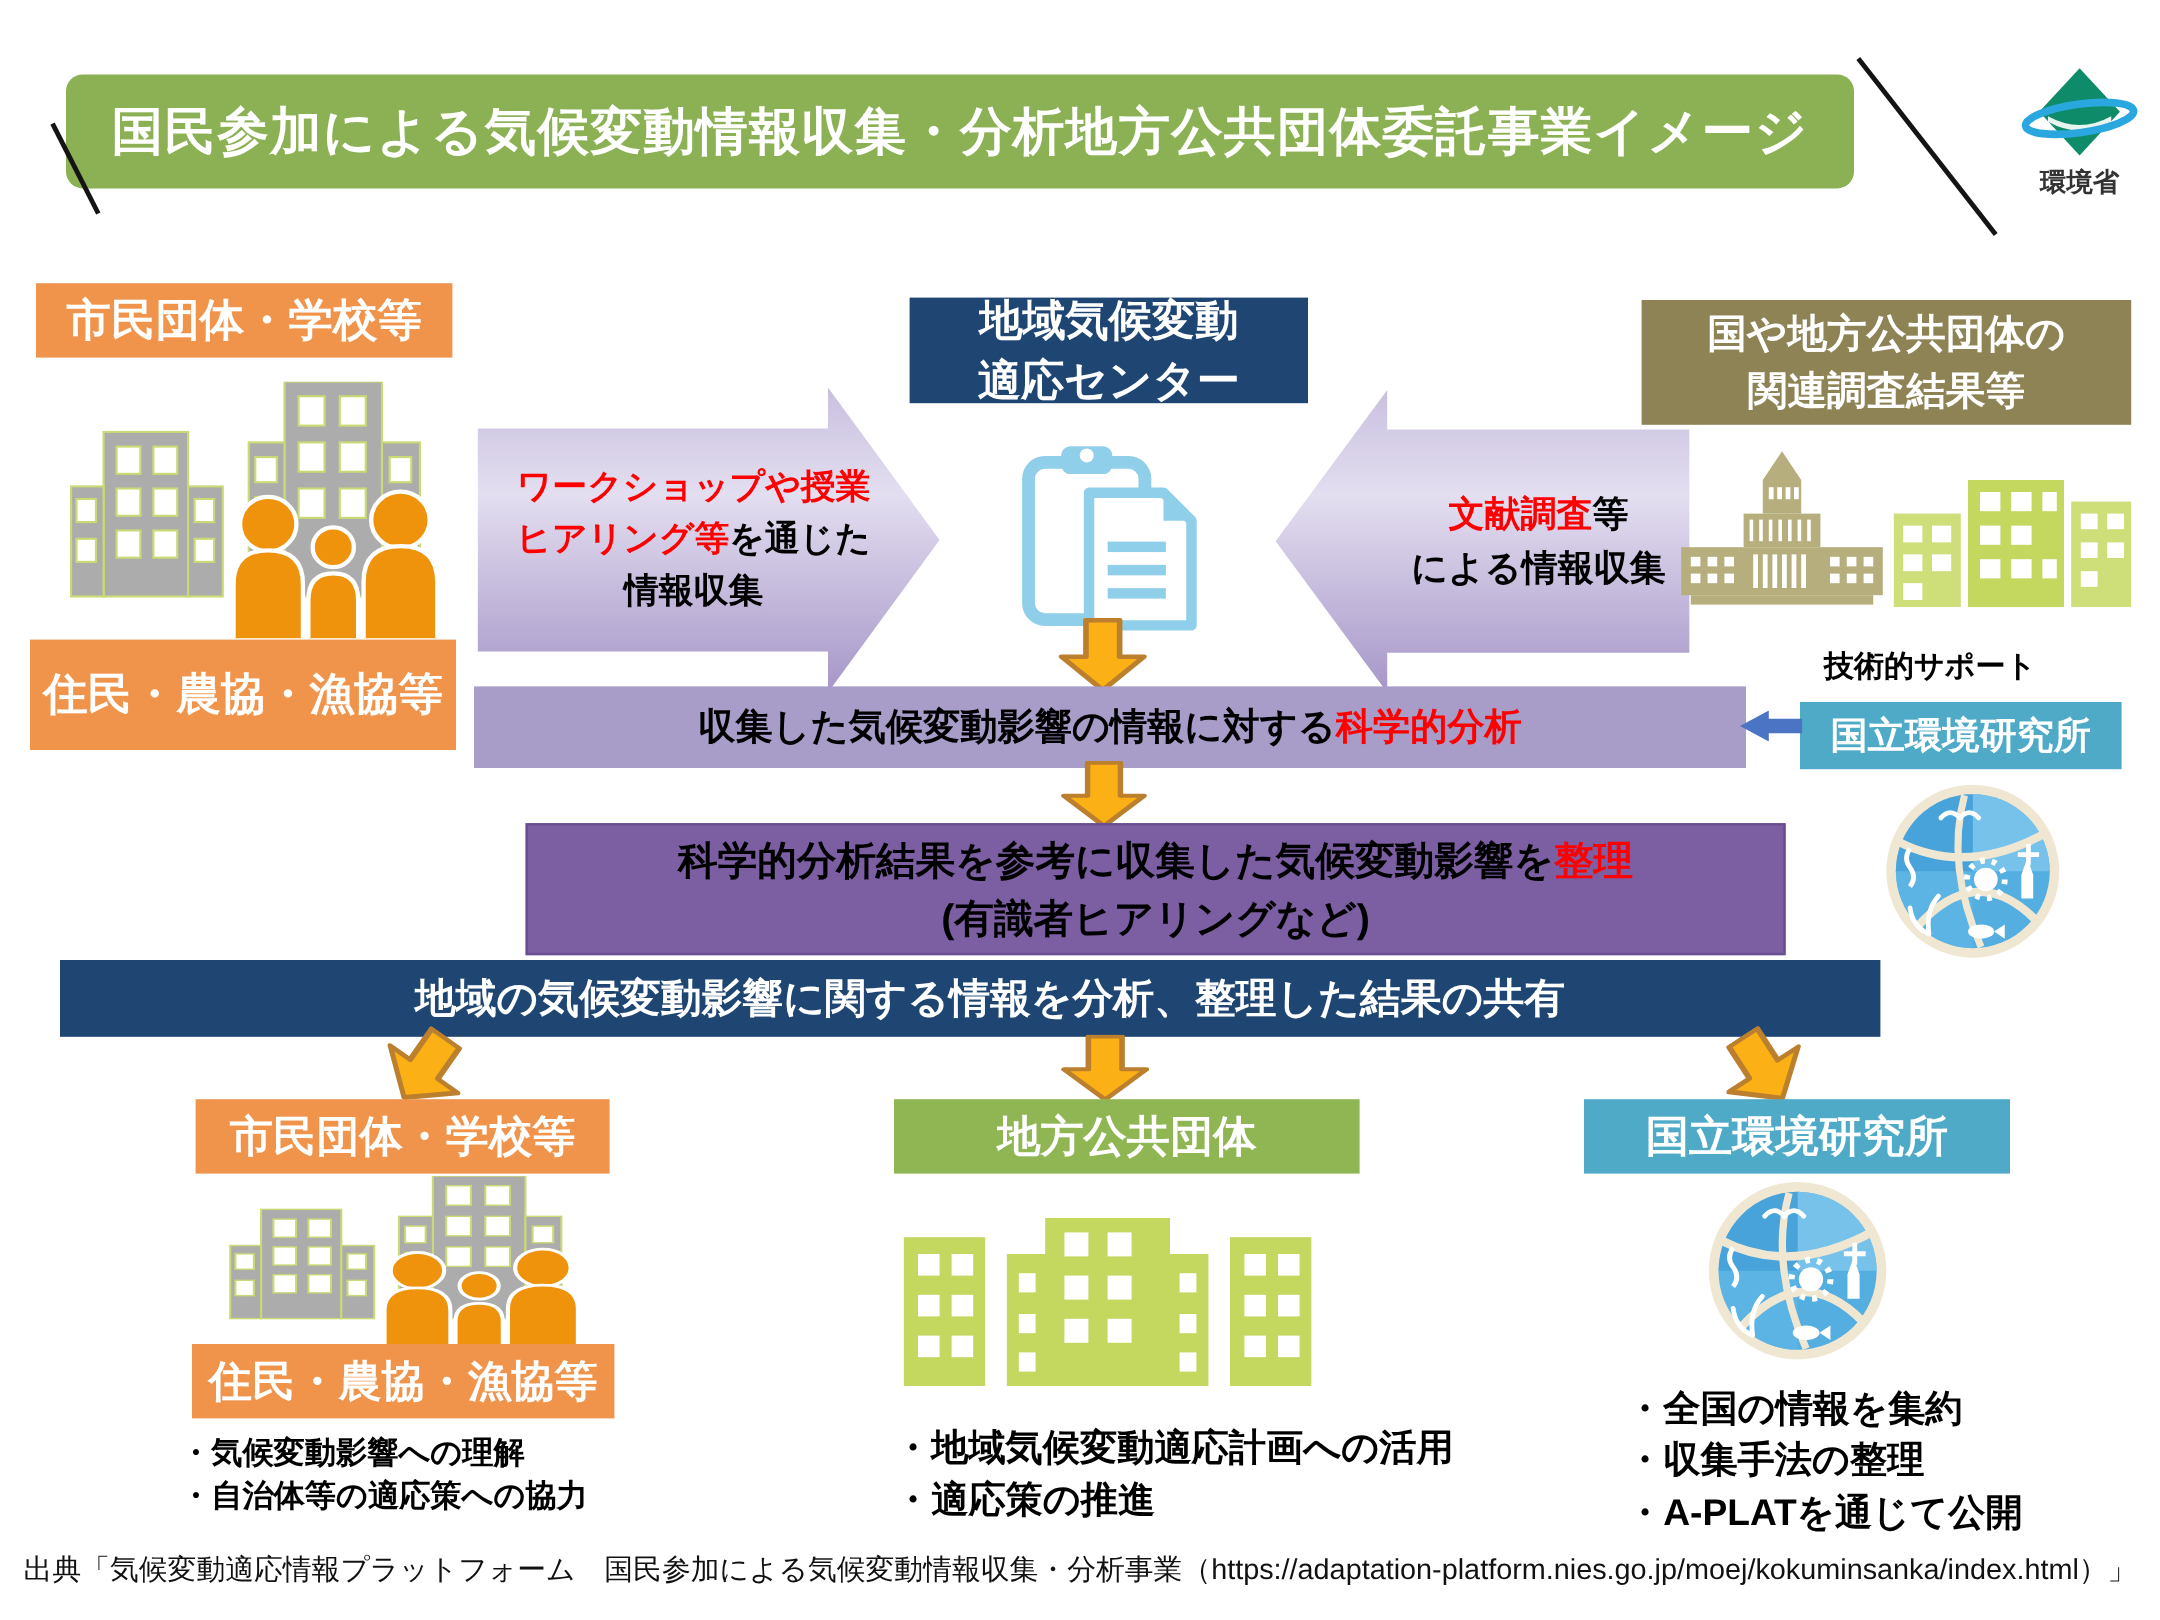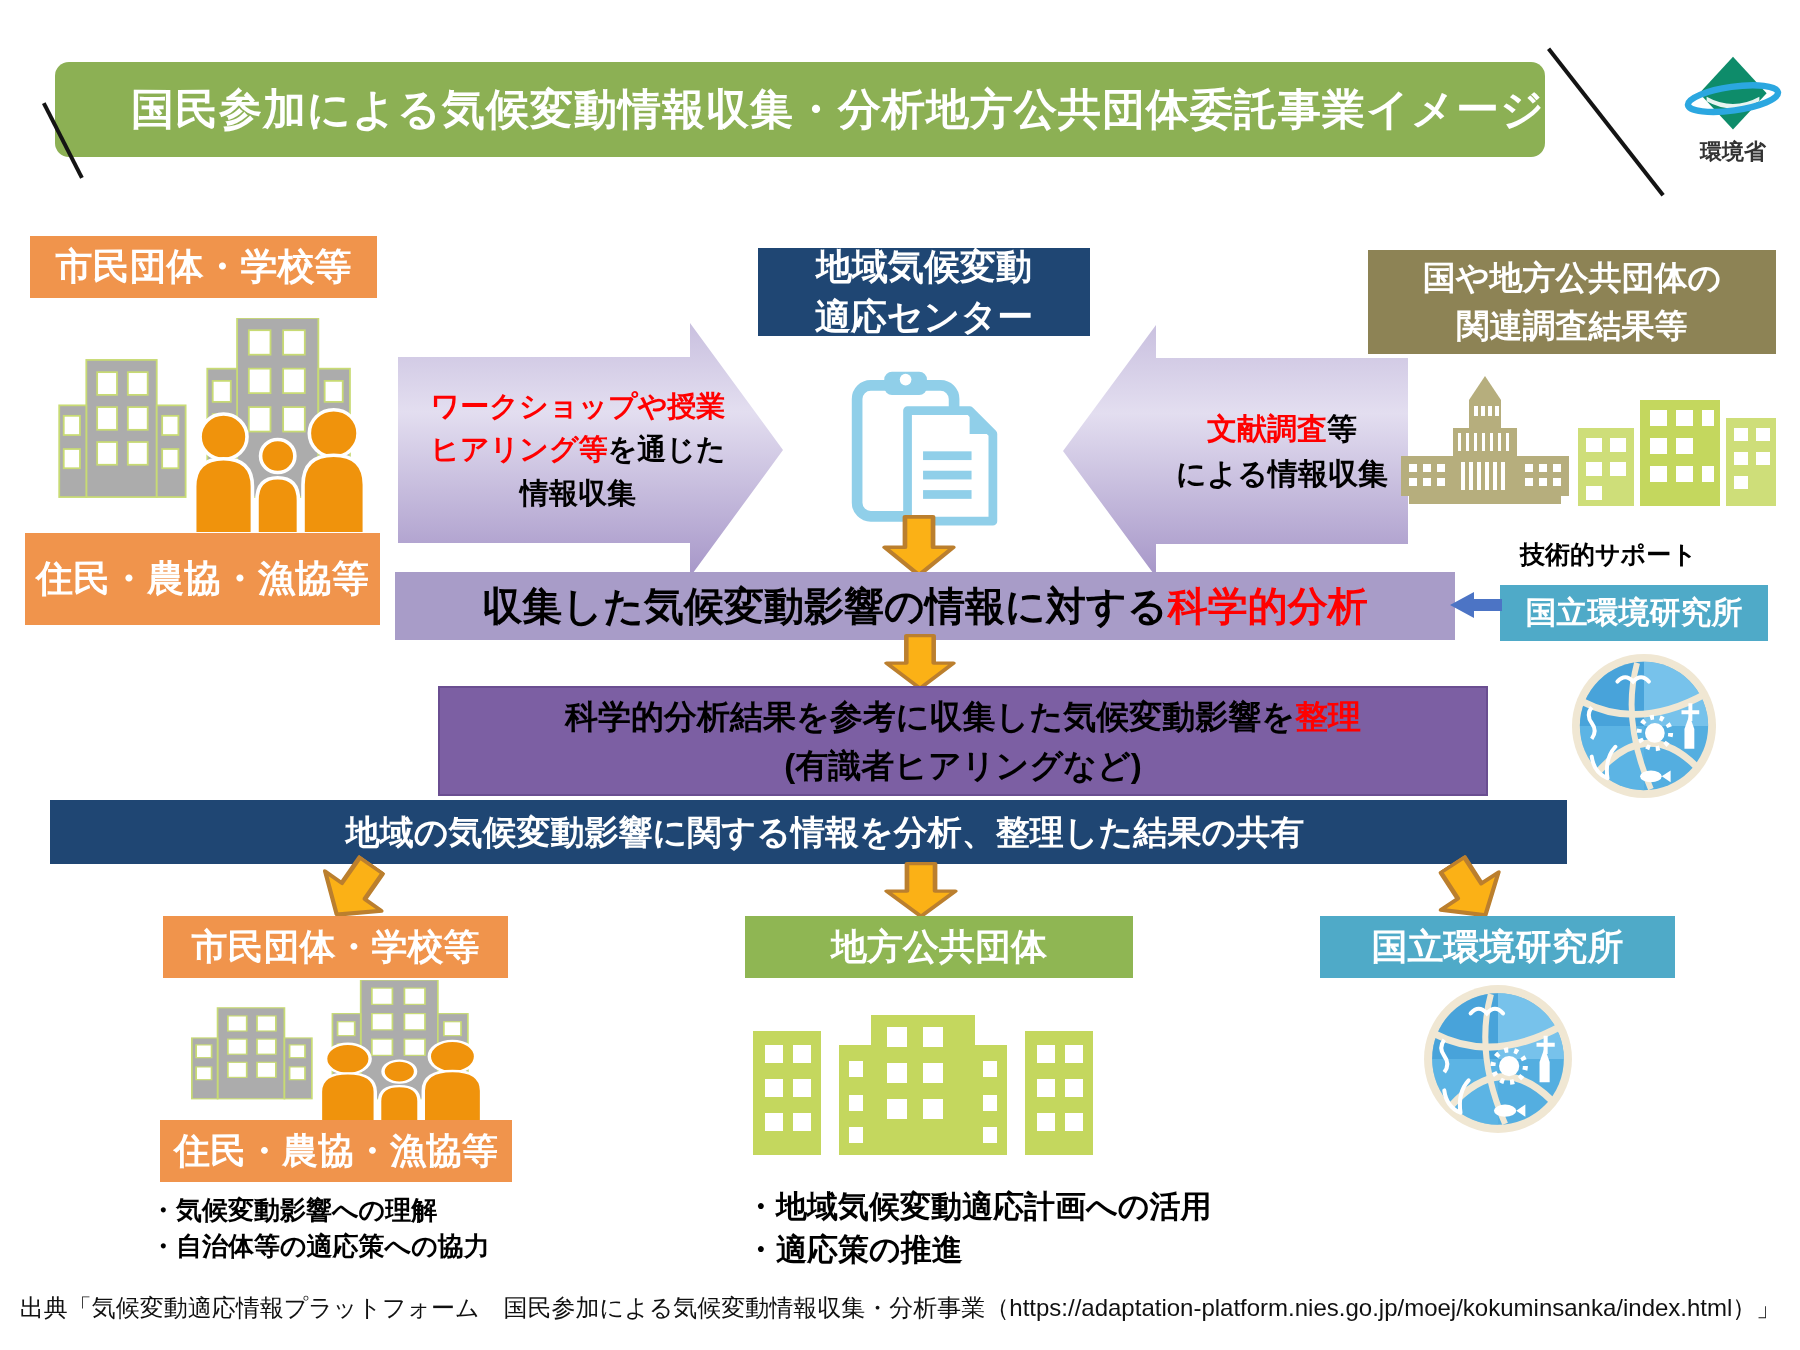--- a/index.html
+++ b/index.html
@@ -93,21 +93,21 @@
         <path d="M227 247 v-38 q0 -26 23 -26 q23 0 23 26 v38 Z"></path>
         <circle cx="312" cy="132" r="27"></circle>
         <path d="M278 247 v-56 q0 -34 34 -34 q34 0 34 34 v56 Z"></path>
       </g>
     </symbol>
   </defs>
 </svg>
 
 <div id="canvas">
 
-  <div class="abs" style="left:55px;top:62px;width:1490px;height:95px;background:#8CB054;border-radius:14px;display:flex;align-items:center;justify-content:flex-end;">
+  <div class="abs" style="left:55px;top:62px;width:1490px;height:95px;background:#8CB054;border-radius:14px;display:flex;align-items:center;justify-content:center;">
     <span style="color:#fff;font-size:43px;letter-spacing:1px;white-space:nowrap;">国民参加による気候変動情報収集・分析地方公共団体委託事業イメージ</span>
   </div>
   <div class="slash" style="left:42px;top:104px;height:84px;transform:rotate(-27deg);"></div>
   <div class="slash" style="left:1547px;top:50px;height:186px;transform:rotate(-38deg);"></div>
 
   <div class="abs" style="left:1678px;top:55px;width:110px;text-align:center;">
     <svg width="110" height="80" viewBox="0 0 110 88">
       <polygon points="55,2 92,42 55,82 18,42" fill="#0E8C6A"></polygon>
       <path d="M26 46 Q55 62 84 46 L84 51 Q55 67 26 51 Z" fill="#FFF" opacity="0.9"></path>
       <ellipse cx="55" cy="48" rx="50" ry="13" fill="none" stroke="#2BA7E0" stroke-width="7" transform="rotate(-8 55 48)"></ellipse>
@@ -227,21 +227,21 @@
         <rect x="98" y="68" width="17" height="16"></rect>
         <rect x="124" y="68" width="12" height="16"></rect>
       <rect x="156" y="30" width="14" height="13"></rect>
         <rect x="178" y="30" width="14" height="13"></rect>
       <rect x="156" y="54" width="14" height="13"></rect>
         <rect x="178" y="54" width="14" height="13"></rect>
       <rect x="156" y="78" width="14" height="13"></rect>
     </g>
   </svg>
 
-  <div class="lbl" style="left:395px;top:572px;width:1060px;height:68px;background:#A89CC8;font-size:40px;color:#000;">
+  <div class="lbl" style="left:395px;top:572px;width:1060px;height:68px;background:#A89CC8;font-size:31px;color:#000;">
     <span class="nowrap"><span>収集した気候変動影響の情報に対する</span><span class="red">科学的分析</span></span>
   </div>
   <div class="abs nowrap" style="left:1520px;top:538px;width:260px;text-align:left;font-size:25px;">
     <span>技術的サポート</span>
   </div>
   <div class="lbl" style="left:1500px;top:585px;width:268px;height:56px;background:#4FAAC8;font-size:31px;">
     <span class="nowrap">国立環境研究所</span>
   </div>
   <svg class="abs" style="left:1450px;top:592px;" width="52" height="26" viewBox="0 0 52 26">
     <polygon points="0,13 24,0 24,7 52,7 52,19 24,19 24,26" fill="#4C74C5"></polygon>
@@ -324,18 +324,23 @@
     <div>・地域気候変動適応計画への活用</div>
     <div>・適応策の推進</div>
   </div>
 
   <div class="lbl" style="left:1320px;top:916px;width:355px;height:62px;background:#4FAAC8;font-size:36px;">
     <span class="nowrap">国立環境研究所</span>
   </div>
   <svg class="abs" style="left:1422px;top:983px;" width="152" height="152">
       <use href="#sym-globe" width="152" height="152"></use>
     </svg>
+  <div class="abs bullets" style="left:1355px;top:1152px;font-size:31px;line-height:1.4;">
+    <div>・全国の情報を集約</div>
+    <div>・収集手法の整理</div>
+    <div>・A-PLATを通じて公開</div>
+  </div>
 
   <div class="abs" style="left:0;top:1292px;width:1800px;text-align:center;font-size:24px;font-weight:normal;color:#111;">
     <span>出典「気候変動適応情報プラットフォーム　国民参加による気候変動情報収集・分析事業（https://adaptation-platform.nies.go.jp/moej/kokuminsanka/index.html）」</span>
   </div>
 
 </div>
 
 </body></html>

